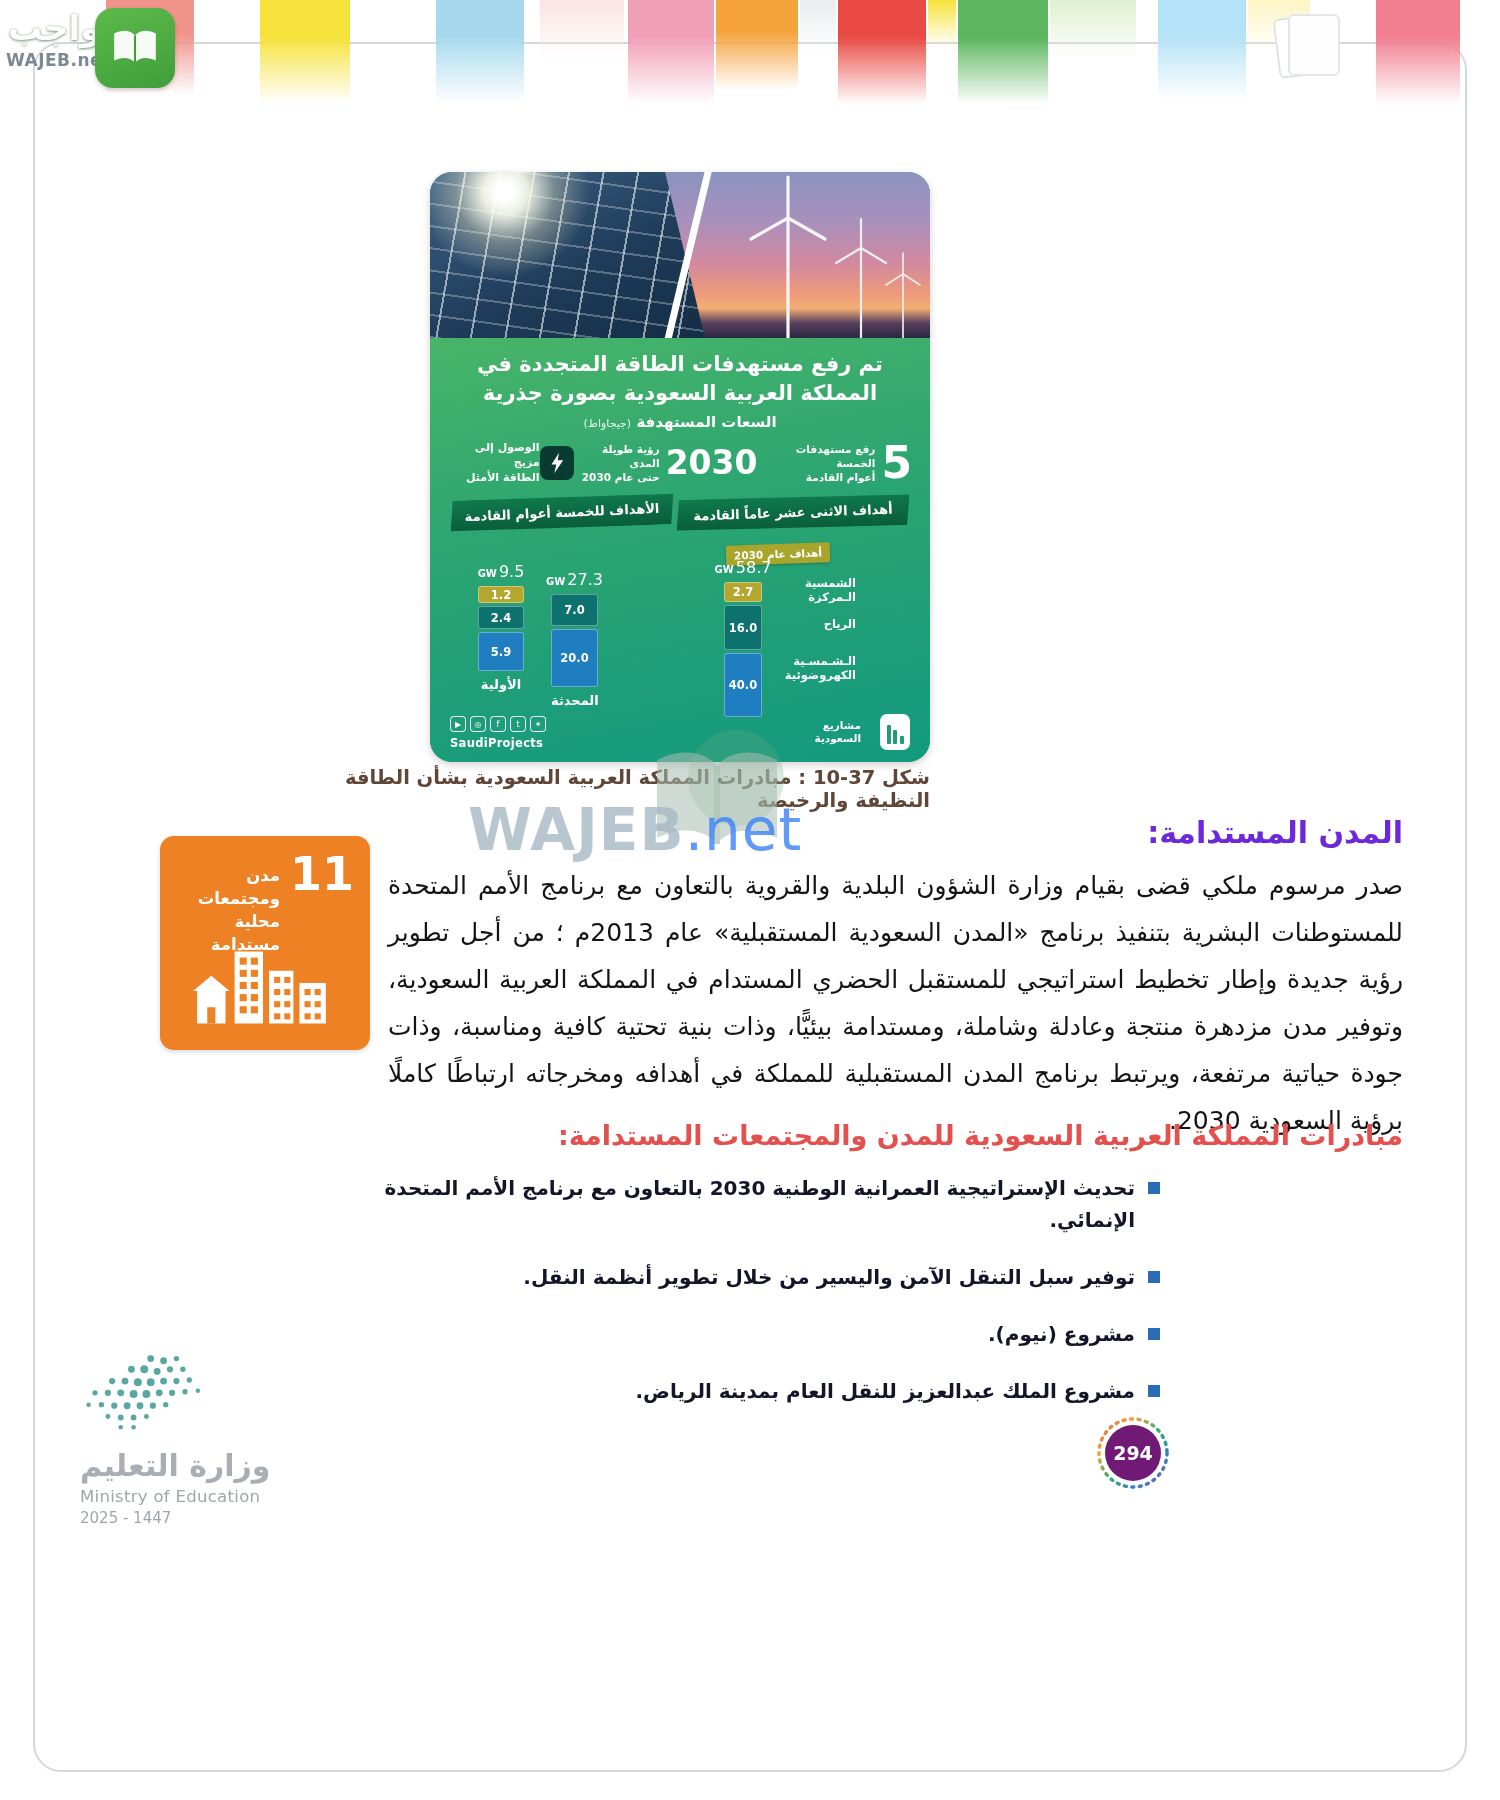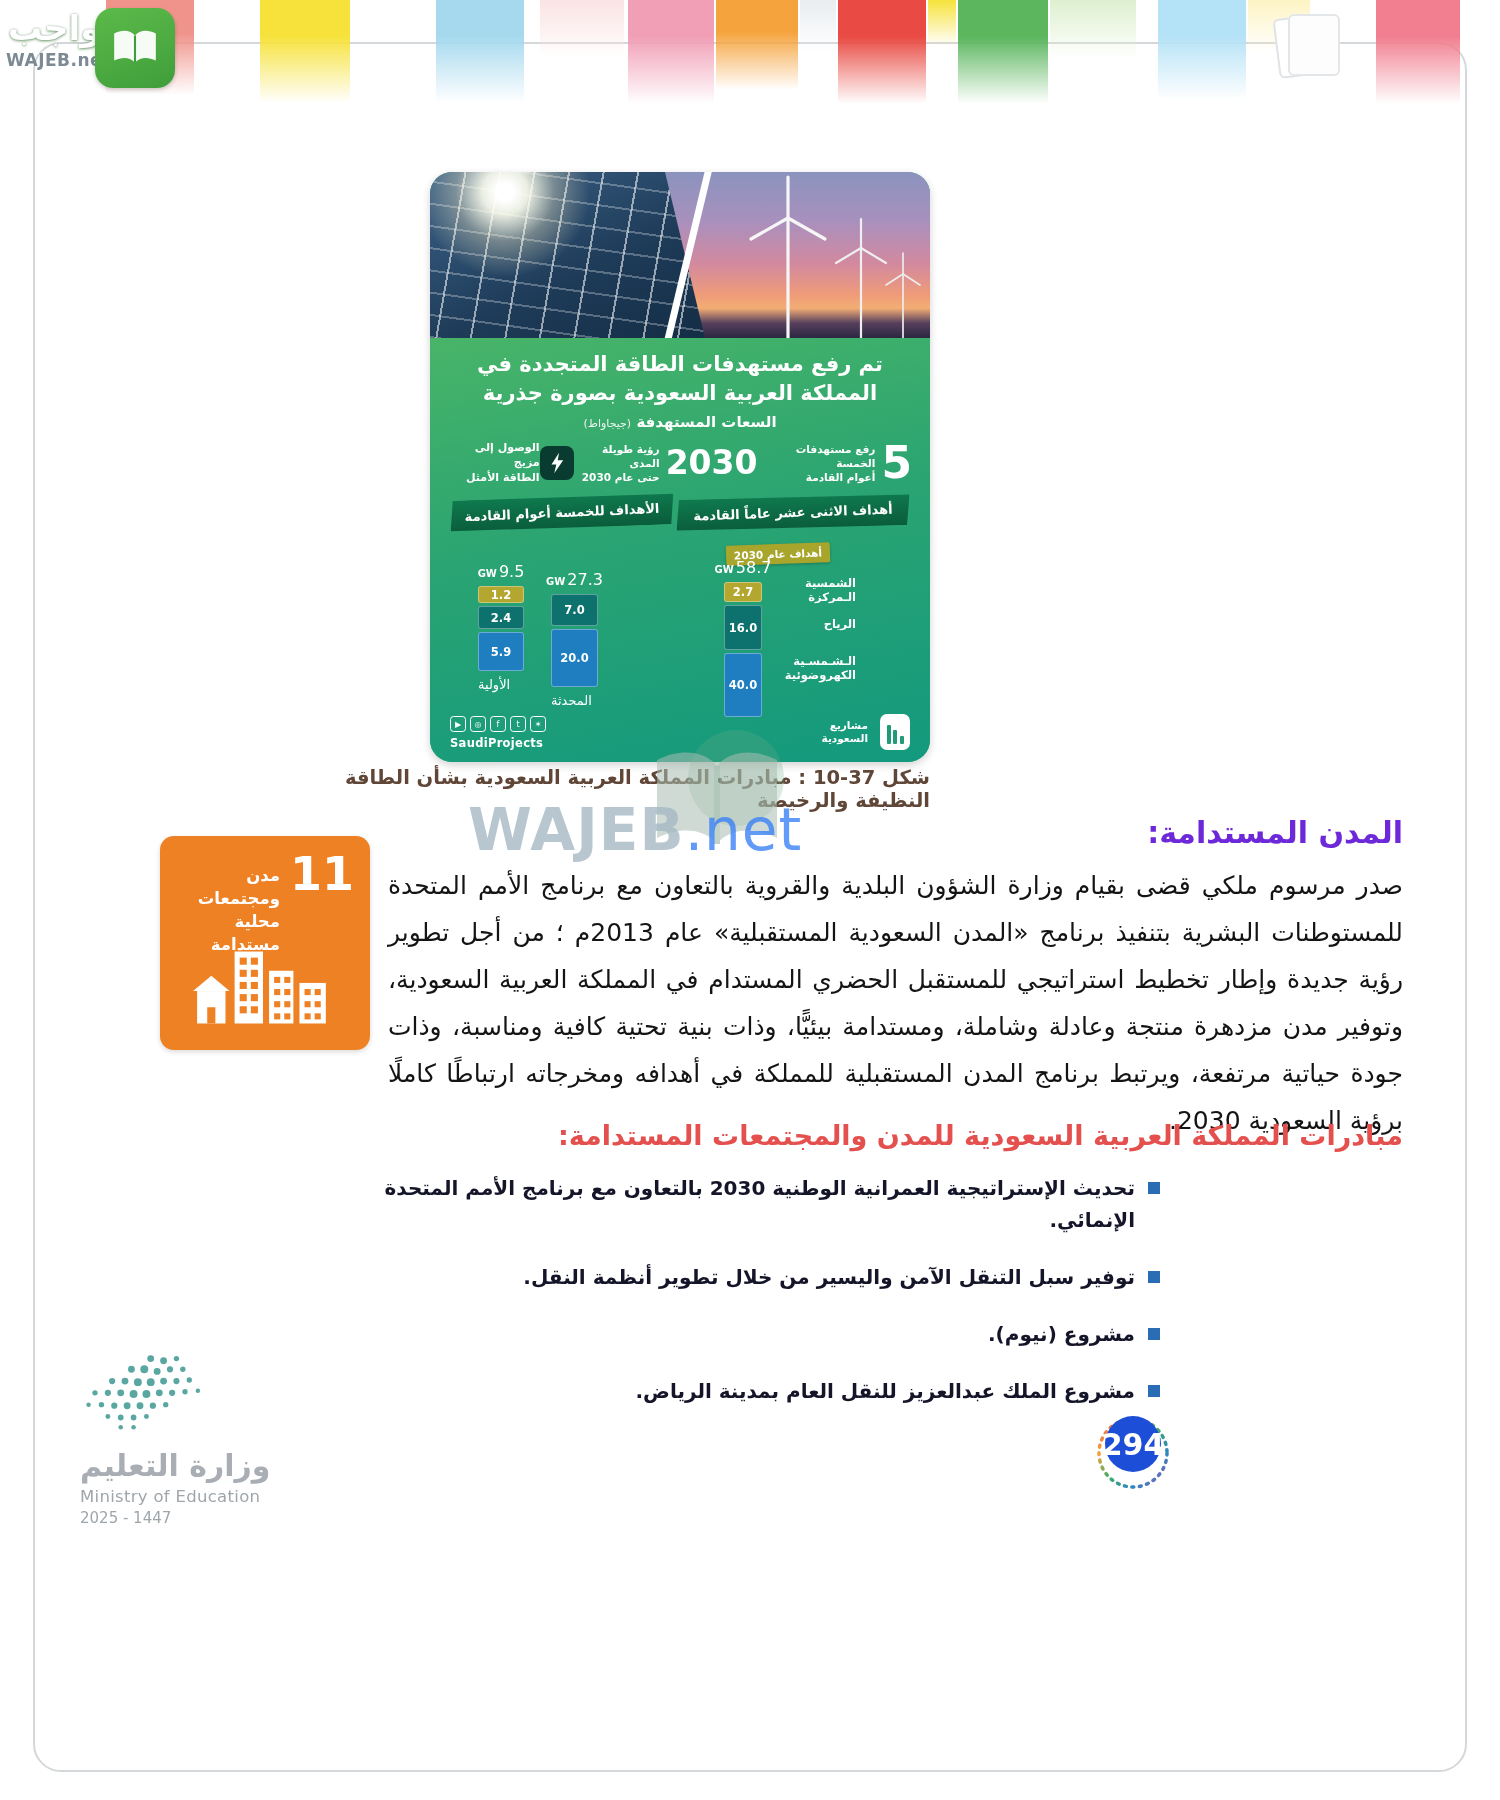--- a/index.html
+++ b/index.html
@@ -59,30 +59,30 @@
               transform:rotate(-2deg);box-shadow:0 1px 3px rgba(0,0,0,.25)}
   .bar{position:absolute;display:flex;flex-direction:column;align-items:stretch}
   .bar .gw{display:flex;direction:ltr;justify-content:center;align-items:baseline;gap:2px;color:#fff;margin-bottom:5px}
   .gw-u{font-size:10px;font-weight:bold}
   .gw-n{font-size:16px;font-weight:normal}
   .chip{display:flex;align-items:center;justify-content:center;color:#fff;font-size:11.5px;font-weight:bold;
         border-radius:3px;margin-bottom:3px;border:1px solid rgba(255,255,255,.35)}
   .seg-y{background:#b3a72f}.seg-t{background:#0d716d}.seg-b{background:#1e7ec0}
   .h15{height:15px}.h21{height:21px}.h37{height:37px}.h30{height:30px}.h56{height:56px}
   .h18{height:18px}.h43{height:43px}.h62{height:62px}
-  .bar-label{margin-top:3px;text-align:left;color:#fff;font-size:13px;font-weight:normal}
+  .bar-label{margin-top:3px;text-align:center;color:#fff;font-size:13px;font-weight:bold}
   .side-labels{position:absolute;left:334px;top:404px;width:92px;direction:rtl;text-align:right;color:#fff}
   .side-l{position:absolute;right:0;font-size:11.5px;font-weight:bold;line-height:14px}
   .card-footer{position:absolute;left:0;right:0;bottom:12px;padding:0 20px;display:flex;justify-content:space-between;align-items:flex-end}
   .social{display:flex;flex-direction:column;gap:4px;align-items:flex-start}
   .icons{display:flex;gap:4px}
   .sicon{width:14px;height:14px;border:1.4px solid #fff;border-radius:3.5px;color:#fff;font-size:8px;
          display:flex;align-items:center;justify-content:center}
   .handle{color:#fff;font-size:11.5px;font-weight:bold;letter-spacing:.3px}
-  .brand{display:flex;direction:rtl;align-items:center;gap:12px}
+  .brand{display:flex;direction:rtl;align-items:center;gap:19px}
   .brand-icon{width:30px;height:30px;background:#fff;border-radius:7px;display:flex;align-items:flex-end;justify-content:center;gap:2.5px;padding-bottom:6px;flex:none}
   .brand-icon i{display:block;width:4px;background:#1f9c77;border-radius:1px}
   .brand-text{color:#fff;font-size:10.5px;font-weight:bold;line-height:13px;text-align:right}
   
   .caption{position:absolute;left:280px;top:766px;width:650px;direction:rtl;text-align:right;
            font-size:19.5px;font-weight:bold;color:#5f4637}
   
   .wm-circle{position:absolute;left:688px;top:730px;width:96px;height:96px;border-radius:50%;background:rgba(110,170,130,.25)}
   .wm-book{position:absolute;left:642px;top:742px;width:150px;height:120px;opacity:.55}
   .wm-text{position:absolute;left:468px;top:796px;font-size:58px;color:#a6b9c4;opacity:.8;letter-spacing:1px}
@@ -103,22 +103,22 @@
   .bullet-item{display:flex;direction:rtl;align-items:flex-start;gap:13px;margin-bottom:25px;
                font-size:20px;font-weight:bold;line-height:32px;color:#15152a}
   .bullet-sq{width:12px;height:12px;background:#2a6db4;margin-top:10px;flex:none}
   
   .ministry{position:absolute;left:80px;top:1352px;width:240px;color:#a3a9ad}
   .moe-ar{direction:rtl;text-align:left;font-size:30px;font-weight:bold;color:#a9aeb4;margin-top:6px}
   .moe-en{font-size:16.5px;margin-top:4px;letter-spacing:.3px;color:#9fa6ab}
   .moe-year{font-size:15px;margin-top:3px;color:#9fa6ab}
   
   .pagenum{position:absolute;left:1094px;top:1414px;width:78px;height:78px}
-  .pagenum .inner{position:absolute;left:11px;top:2px;width:56px;height:56px;border-radius:50%;background:#1d4ed8;
-                  color:#fff;font-size:30px;font-weight:bold;display:flex;align-items:center;justify-content:center}
+  .pagenum .inner{position:absolute;left:11px;top:11px;width:56px;height:56px;border-radius:50%;background:#701a75;
+                  color:#fff;font-size:19px;font-weight:bold;display:flex;align-items:center;justify-content:center}
 </style>
 </head>
 <body>
 
 <div class="page-frame"></div>
 
 <div>
   <div class="sb" style="left:106px;width:88px;height:95px;background:linear-gradient(180deg,#f0938b 0%,#f0938b 35%,rgba(240,147,139,0) 100%)"></div>
   <div class="sb" style="left:260px;width:90px;height:103px;background:linear-gradient(180deg,#f6e23b 0%,#f6e23b 35%,rgba(246,226,59,0) 100%)"></div>
   <div class="sb" style="left:436px;width:88px;height:103px;background:linear-gradient(180deg,#a6d9ee 0%,#a6d9ee 35%,rgba(166,217,238,0) 100%)"></div>

